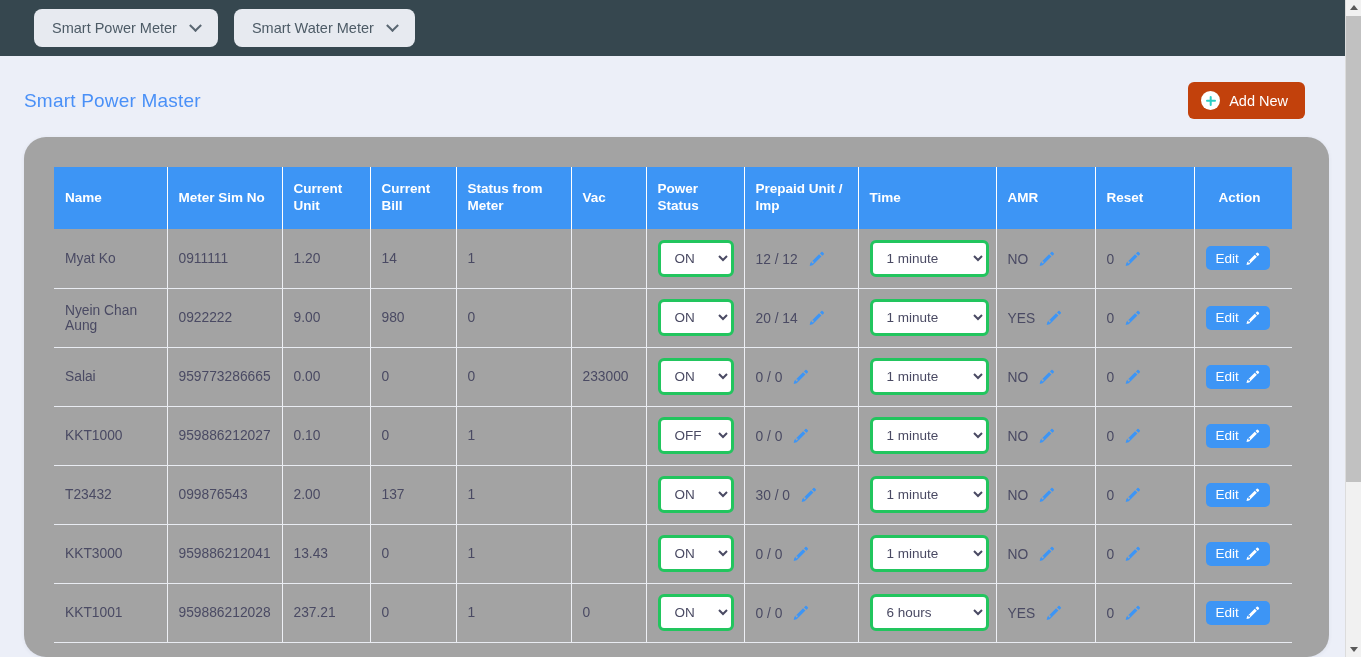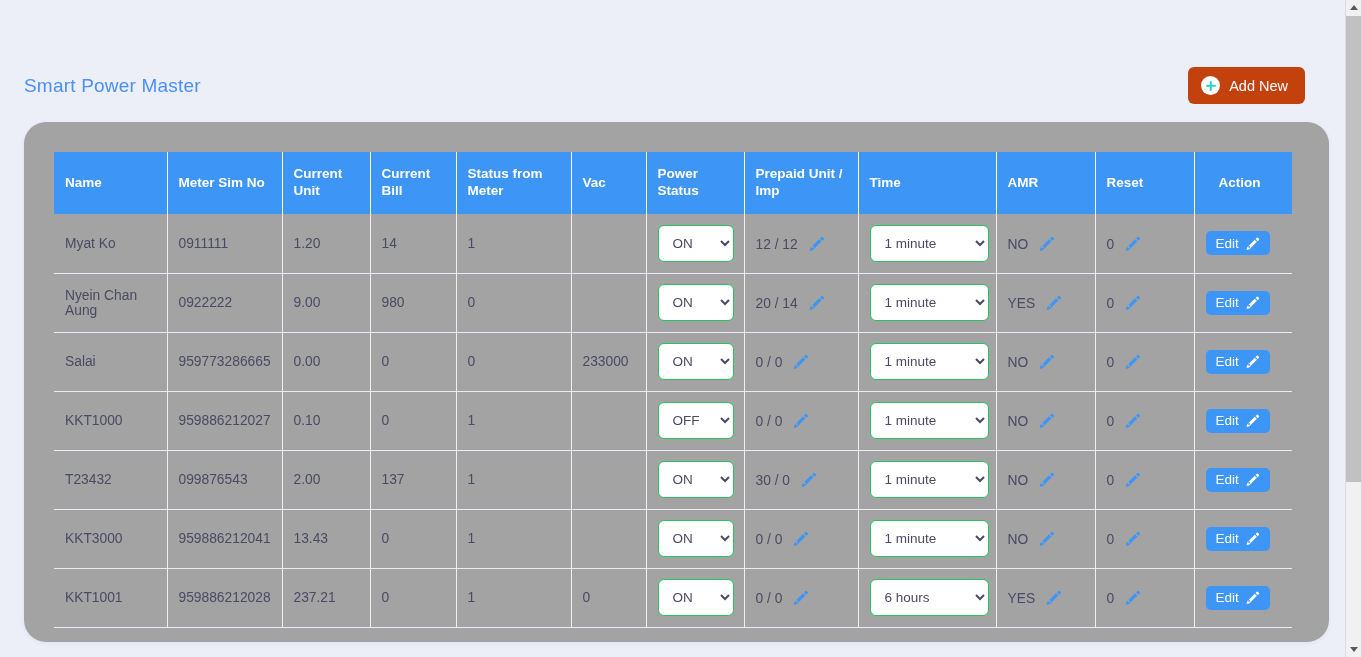--- a/index.html
+++ b/index.html
@@ -60,21 +60,20 @@
     border-bottom: 2px solid #5a6772;
     transform: rotate(45deg) translate(-2px,-2px);
   }
 
   
   .title-row {
     display: flex;
     align-items: center;
     justify-content: space-between;
     padding: 26px 40px 0 24px;
-    margin-top: 41px;
   }
   .page-title {
     color: #4a90f7;
     font-size: 19px;
     font-weight: normal;
     margin: 0;
     letter-spacing: .2px;
   }
   .add-new-btn {
     background: #c2410c;
@@ -160,21 +159,21 @@
   .c-amr    { width: 99px; }
   .c-reset  { width: 99px; }
   .c-action { width: 98px; }
 
   
   select.cell-select {
     font-family: "Liberation Sans", sans-serif;
     font-size: 13.5px;
     color: #4a4a63;
     background: #ffffff;
-    border: 1px solid #22c55e;
+    border: 3px solid #22c55e;
     border-radius: 6px;
     height: 37px;
     padding: 0 6px 0 10px;
     cursor: pointer;
     outline: none;
   }
   select.sel-power { width: 76px; }
   select.sel-time  { width: 119px; }
 
   .val-wrap {
@@ -243,20 +242,30 @@
     background: #c1c1c1;
     cursor: pointer;
   }
 </style>
 </head>
 <body>
 
 <div class="viewport">
   <div class="page">
 
+    <div class="topbar">
+      <button class="nav-btn">
+        <span>Smart Power Meter</span>
+        <span class="caret"></span>
+      </button>
+      <button class="nav-btn">
+        <span>Smart Water Meter</span>
+        <span class="caret"></span>
+      </button>
+    </div>
 
     <div class="title-row">
       <h1 class="page-title">Smart Power Master</h1>
       <button class="add-new-btn">
         <span class="plus-circle"></span>
         <span>Add New</span>
       </button>
     </div>
 
     <div class="card">

